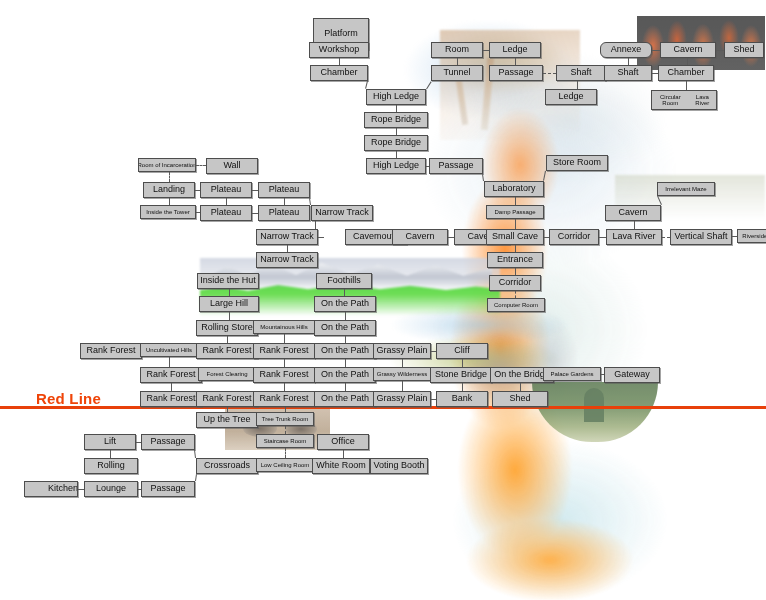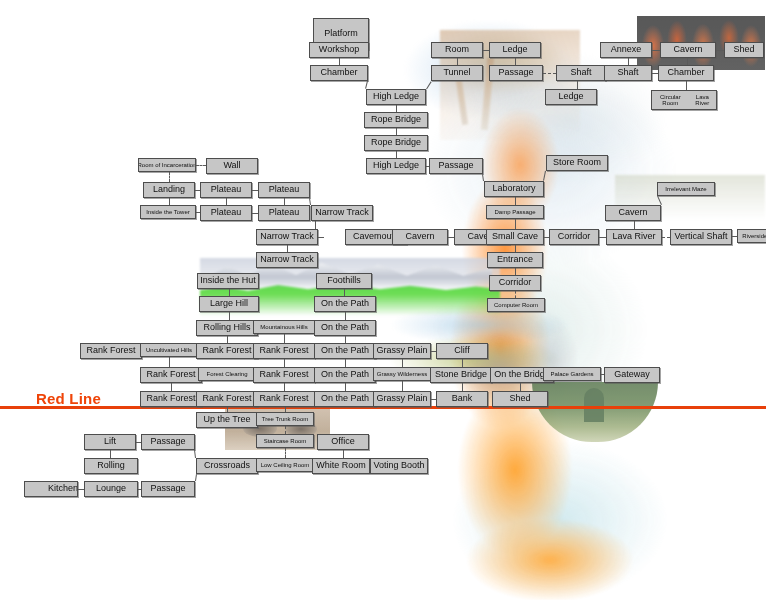--- a/index.html
+++ b/index.html
@@ -245,21 +245,21 @@
       <div class="node" style="left: 366px; top: 89px; width: 60px; height: 16px;">High Ledge</div>
       <div class="node" style="left: 364px; top: 112px; width: 64px; height: 16px;">Rope Bridge</div>
       <div class="node" style="left: 364px; top: 135px; width: 64px; height: 16px;">Rope Bridge</div>
       <div class="node" style="left: 366px; top: 158px; width: 60px; height: 16px;">High Ledge</div>
       <div class="node" style="left: 431px; top: 42px; width: 52px; height: 16px;">Room</div>
       <div class="node" style="left: 489px; top: 42px; width: 52px; height: 16px;">Ledge</div>
       <div class="node" style="left: 431px; top: 65px; width: 52px; height: 16px;">Tunnel</div>
       <div class="node" style="left: 489px; top: 65px; width: 54px; height: 16px;">Passage</div>
       <div class="node" style="left: 556px; top: 65px; width: 50px; height: 16px;">Shaft</div>
       <div class="node" style="left: 545px; top: 89px; width: 52px; height: 16px;">Ledge</div>
-      <div class="node" style="left: 600px; top: 42px; width: 52px; height: 16px;">Annexe</div>
+      <div class="node" style="left: 600px; top: 42px; width: 52px; height: 16px; border-radius: 6px;">Annexe</div>
       <div class="node" style="left: 660px; top: 42px; width: 56px; height: 16px;">Cavern</div>
       <div class="node" style="left: 724px; top: 42px; width: 40px; height: 16px;">Shed</div>
       <div class="node" style="left: 604px; top: 65px; width: 48px; height: 16px;">Shaft</div>
       <div class="node" style="left: 658px; top: 65px; width: 56px; height: 16px;">Chamber</div>
       <div class="node sm two" style="left: 651px; top: 90px; width: 66px; height: 20px;">
         <div>Circular Room</div>
         <div>Lava River</div>
       </div>
       <div class="node sm" style="left: 138px; top: 158px; width: 58px; height: 14px;">Room of Incarceration</div>
       <div class="node" style="left: 206px; top: 158px; width: 52px; height: 16px;">Wall</div>
@@ -286,21 +286,21 @@
       <div class="node sm" style="left: 486px; top: 205px; width: 58px; height: 14px;">Damp Passage</div>
       <div class="node sm" style="left: 657px; top: 182px; width: 58px; height: 14px;">Irrelevant Maze</div>
       <div class="node" style="left: 605px; top: 205px; width: 56px; height: 16px;">Cavern</div>
       <div class="node" style="left: 487px; top: 252px; width: 56px; height: 16px;">Entrance</div>
       <div class="node" style="left: 489px; top: 275px; width: 52px; height: 16px;">Corridor</div>
       <div class="node sm" style="left: 487px; top: 298px; width: 58px; height: 14px;">Computer Room</div>
       <div class="node" style="left: 197px; top: 273px; width: 62px; height: 16px;">Inside the Hut</div>
       <div class="node" style="left: 316px; top: 273px; width: 56px; height: 16px;">Foothills</div>
       <div class="node" style="left: 199px; top: 296px; width: 60px; height: 16px;">Large Hill</div>
       <div class="node" style="left: 314px; top: 296px; width: 62px; height: 16px;">On the Path</div>
-      <div class="node" style="left: 196px; top: 320px; width: 62px; height: 16px;">Rolling Hills</div>
+      <div class="node" style="left: 196px; top: 320px; width: 62px; height: 16px;">Rolling Store</div>
       <div class="node sm" style="left: 253px; top: 320px; width: 62px; height: 14px;">Mountainous Hills</div>
       <div class="node" style="left: 314px; top: 320px; width: 62px; height: 16px;">On the Path</div>
       <div class="node" style="left: 80px; top: 343px; width: 62px; height: 16px;">Rank Forest</div>
       <div class="node sm" style="left: 140px; top: 343px; width: 58px; height: 14px;">Uncultivated Hills</div>
       <div class="node" style="left: 196px; top: 343px; width: 62px; height: 16px;">Rank Forest</div>
       <div class="node" style="left: 253px; top: 343px; width: 62px; height: 16px;">Rank Forest</div>
       <div class="node" style="left: 314px; top: 343px; width: 62px; height: 16px;">On the Path</div>
       <div class="node" style="left: 373px; top: 343px; width: 58px; height: 16px;">Grassy Plain</div>
       <div class="node" style="left: 436px; top: 343px; width: 52px; height: 16px;">Cliff</div>
       <div class="node" style="left: 140px; top: 367px; width: 62px; height: 16px;">Rank Forest</div>

